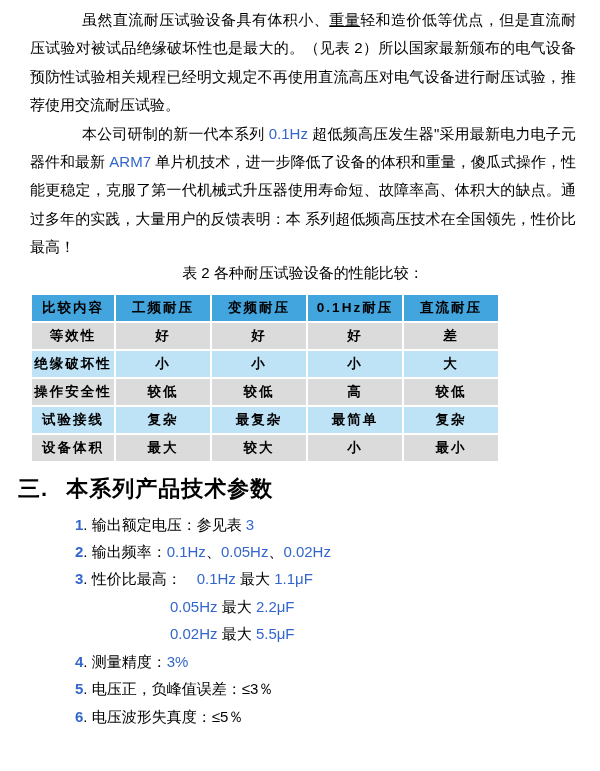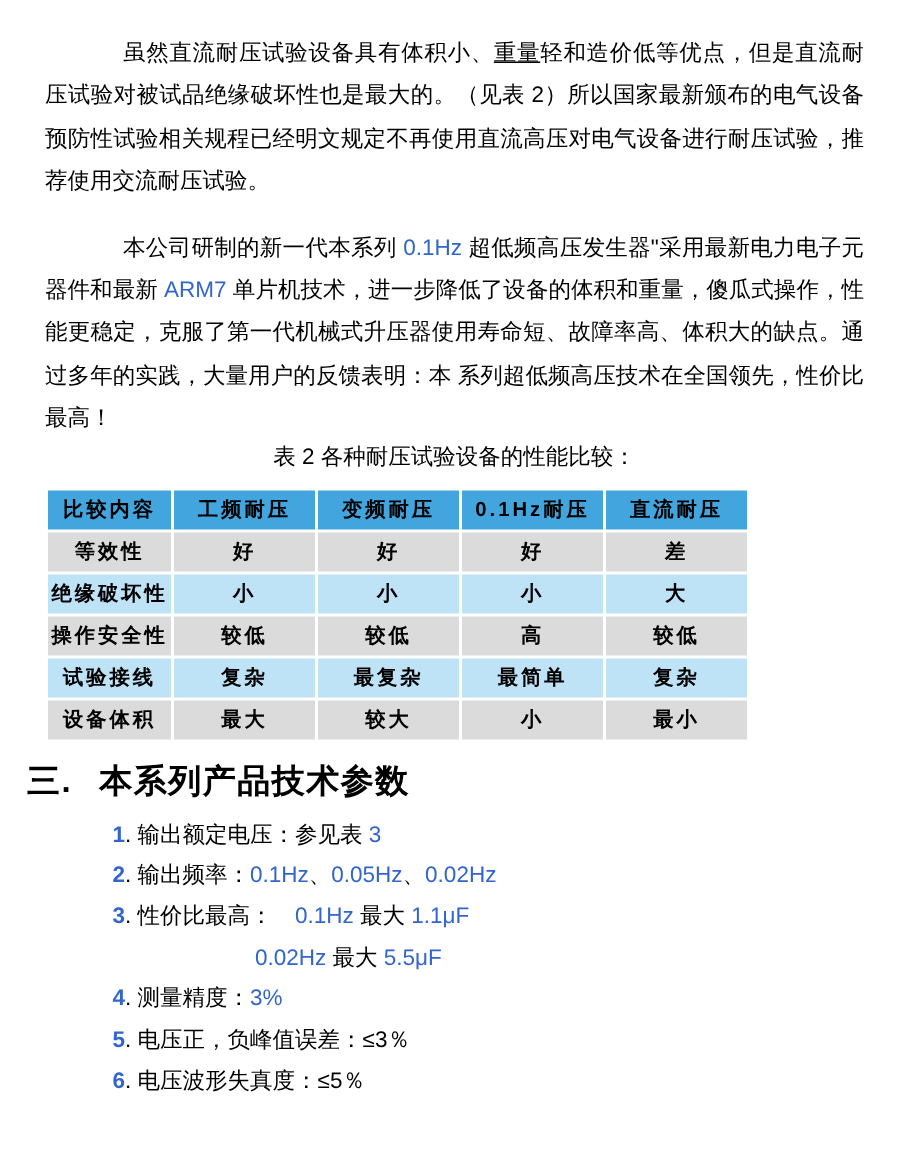--- a/index.html
+++ b/index.html
@@ -14,21 +14,21 @@
   body{
     width:600px;height:771px;overflow:hidden;
     background:#ffffff;color:#000;
     font-family:"Liberation Sans","DejaVu Sans",sans-serif;
   }
   .doc{padding:6px 24px 0 30px;}
   .para{
     font-size:15px;line-height:28.4px;
     text-align:justify;margin:0;
   }
-  .para.indent{text-indent:52px;margin-top:16px;}
+  .para.indent{text-indent:52px;}
   .seg-blue{color:var(--accent-blue);}
   .seg-underline{text-decoration:underline;}
   .table-caption{
     text-align:center;font-size:15px;line-height:22px;
     margin:0 0 9px 0;
   }
   table.cmp{
     border-collapse:collapse;table-layout:fixed;
     width:468px;
   }
@@ -122,19 +122,20 @@
   </table>
 
   <div class="section-heading">
     <span class="sec-num">三.</span><span>本系列产品技术参数</span>
   </div>
 
   <div id="spec-list" class="spec-list">
       <div class="spec-item"><span class="spec-num">1</span><span>. </span><span>输出额定电压：参见表 </span><span class="seg-blue">3</span></div>
       <div class="spec-item"><span class="spec-num">2</span><span>. </span><span>输出频率：</span><span class="seg-blue">0.1Hz</span><span>、</span><span class="seg-blue">0.05Hz</span><span>、</span><span class="seg-blue">0.02Hz</span></div>
       <div class="spec-item"><span class="spec-num">3</span><span>. </span><span>性价比最高：　</span><span class="seg-blue">0.1Hz</span><span> 最大 </span><span class="seg-blue">1.1μF</span></div>
+      <div class="spec-subline"><span class="seg-blue">0.05Hz</span><span> 最大 </span><span class="seg-blue">2.2μF</span></div>
       <div class="spec-subline"><span class="seg-blue">0.02Hz</span><span> 最大 </span><span class="seg-blue">5.5μF</span></div>
       <div class="spec-item"><span class="spec-num">4</span><span>. </span><span>测量精度：</span><span class="seg-blue">3%</span></div>
       <div class="spec-item"><span class="spec-num">5</span><span>. </span><span>电压正，负峰值误差：≤3％</span></div>
       <div class="spec-item"><span class="spec-num">6</span><span>. </span><span>电压波形失真度：≤5％</span></div>
     </div>
 
 </div>
 
 </body></html>

